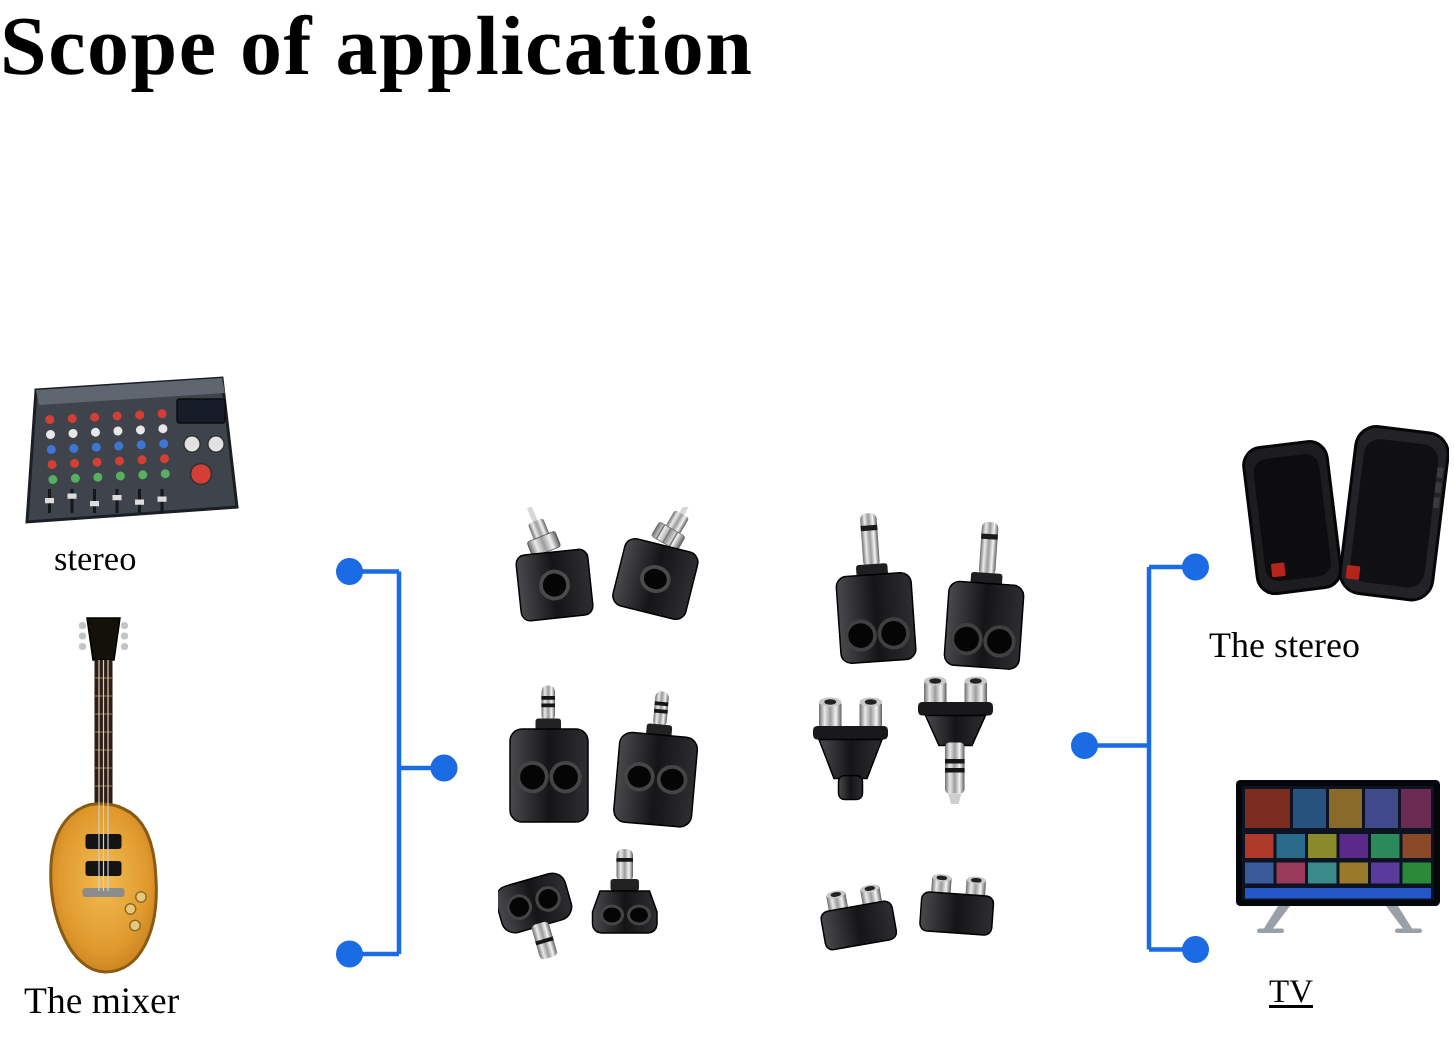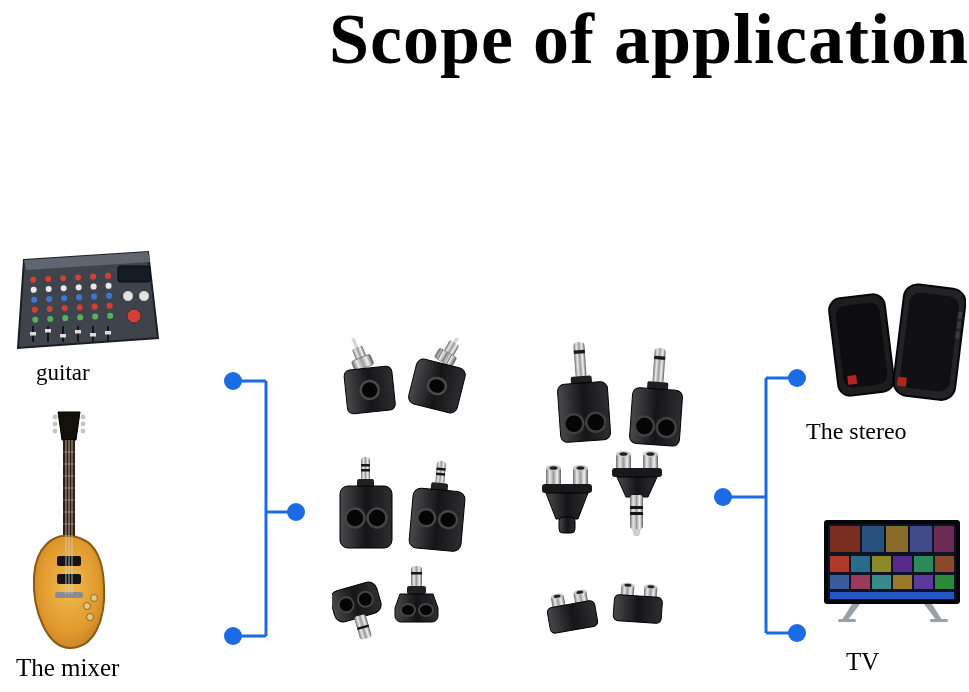--- a/index.html
+++ b/index.html
@@ -8,29 +8,29 @@
     width: 969px; height: 692px;
     background: #ffffff;
     font-family: "Liberation Serif", serif;
     position: relative;
     overflow: hidden;
   }
   .stage { position: absolute; inset: 0; }
   .abs { position: absolute; }
   .title {
     position: absolute; left: 0; top: 2px; width: 969px;
-    margin: 0; text-align: right;
-    font-size: 72px; font-weight: bold; color: #000;
+    margin: 0; text-align: left;
+    font-size: 56px; font-weight: bold; color: #000;
     letter-spacing: 1px; line-height: 1.05;
   }
   .label { position: absolute; color: #000; white-space: nowrap; }
   #label-mixer  { left: 36px;  top: 360px; font-size: 23px; }
   #label-guitar { left: 16px;  top: 654px; font-size: 25px; }
   #label-stereo { left: 806px; top: 418px; font-size: 24px; }
-  #label-tv     { left: 846px; top: 648px; font-size: 25px; }
+  #label-tv     { left: 846px; top: 648px; font-size: 22px; text-decoration: underline; }
 
   #img-mixer  { left: 12px;  top: 244px; }
   #img-guitar { left: 24px;  top: 410px; }
   #img-stereo { left: 824px; top: 274px; }
   #img-tv     { left: 818px; top: 518px; }
 
   #grp-a { left: 340px; top: 338px; }
   #grp-b { left: 338px; top: 455px; }
   #grp-c { left: 332px; top: 566px; }
   #grp-d { left: 556px; top: 342px; }
@@ -151,21 +151,21 @@
       <g fill="#dcdcdc">
         <rect x="18" y="88" width="6" height="3.5"></rect>
           <rect x="33" y="85" width="6" height="3.5"></rect>
           <rect x="48" y="90" width="6" height="3.5"></rect>
           <rect x="63" y="86" width="6" height="3.5"></rect>
           <rect x="78" y="89" width="6" height="3.5"></rect>
           <rect x="93" y="87" width="6" height="3.5"></rect>
       </g>
     </svg>
   </div>
-  <div class="label" id="label-mixer">guitar</div>
+  <div class="label" id="label-mixer">stereo</div>
 
   <div class="abs" id="img-guitar">
     <svg width="90" height="242" viewBox="0 0 90 242">
       <polygon points="34,2 56,2 52,30 38,30" fill="#14100a" stroke="#000"></polygon>
       <g fill="#c4c4c4">
         <circle cx="31" cy="7" r="2.4"></circle>
           <circle cx="31" cy="14" r="2.4"></circle>
           <circle cx="31" cy="21" r="2.4"></circle>
         <circle cx="59" cy="7" r="2.4"></circle>
           <circle cx="59" cy="14" r="2.4"></circle>

